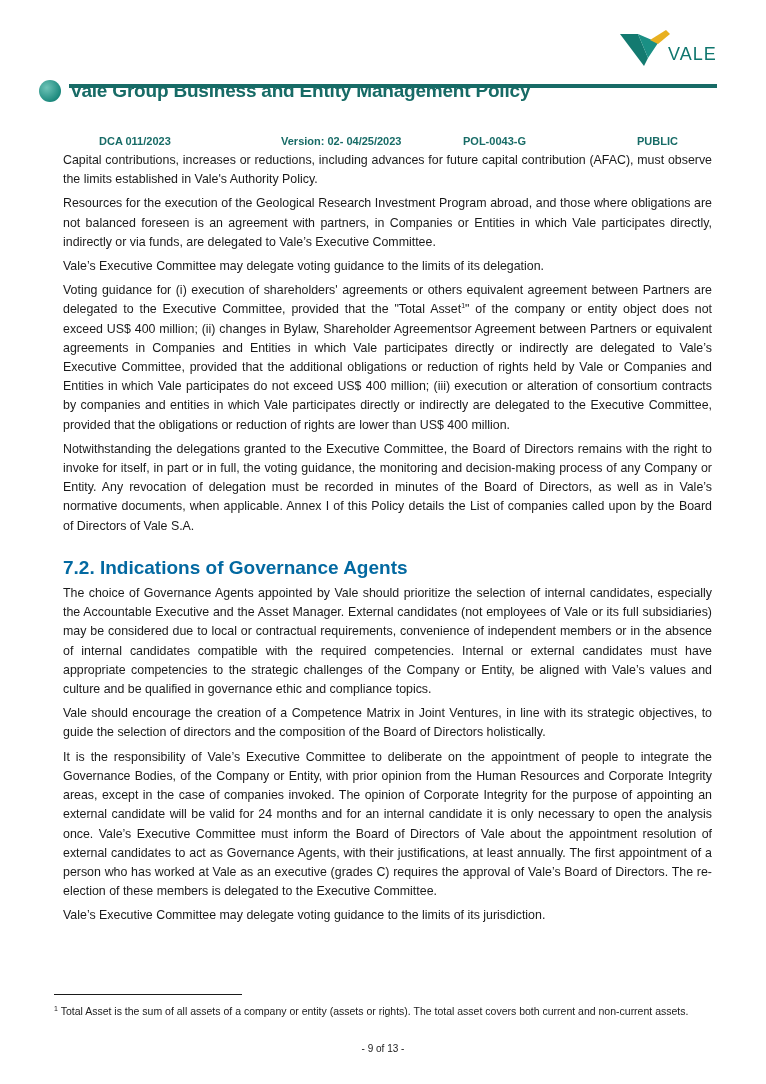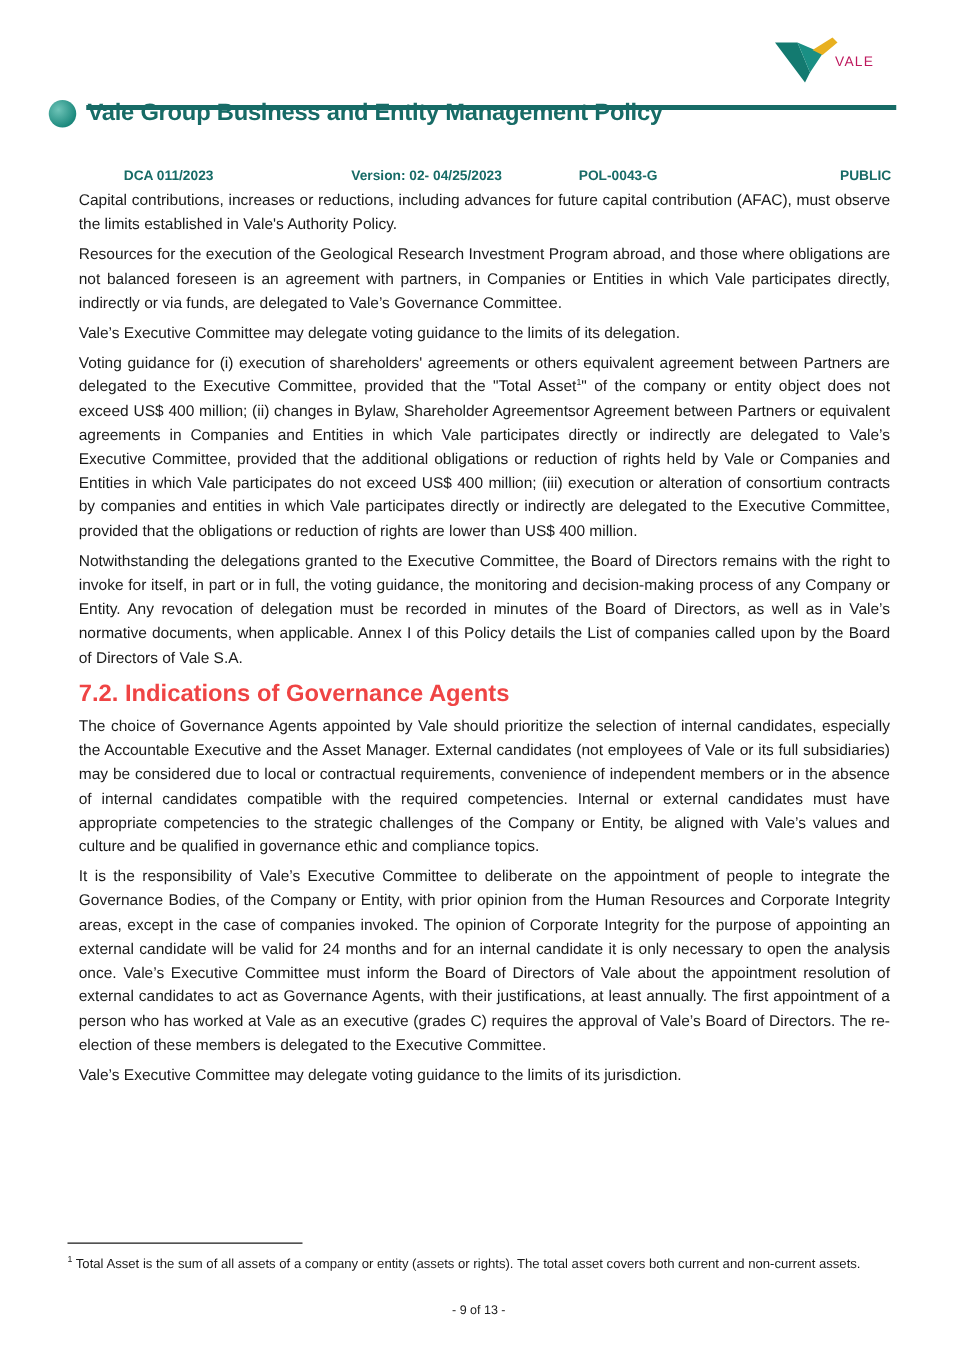--- a/index.html
+++ b/index.html
@@ -1,28 +1,28 @@
 <!DOCTYPE html>
 <html><head>
 <meta charset="utf-8">
 <style>
   html, body { margin: 0; padding: 0; background: #ffffff; }
   body { width: 766px; height: 1084px; position: relative; overflow: hidden;
          font-family: "Liberation Sans", sans-serif; color: #1a1a1a; }
   .header-title { position: absolute; left: 70px; top: 45px; font-size: 19px; font-weight: bold;
                   color: #176b66; letter-spacing: -0.2px; margin-top: 35px; }
   .logo { position: absolute; left: 620px; top: 28px; width: 100px; height: 40px; }
-  .logo-text { position: absolute; left: 668px; top: 44px; font-size: 11px; color: #be185d; letter-spacing: 1px; }
+  .logo-text { position: absolute; left: 668px; top: 44px; font-size: 18px; color: #0f766e; letter-spacing: 1px; }
   .globe { position: absolute; left: 39px; top: 80px; width: 22px; height: 22px; border-radius: 50%;
            background: radial-gradient(circle at 35% 35%, #6fc4b8, #1d8a7e 70%, #0f6a60); }
   .rule { position: absolute; left: 69px; top: 84px; width: 648px; height: 4px; background: #176b66; }
   .meta { position: absolute; top: 95px; font-size: 11px; font-weight: bold; color: #176b66; margin-top: 40px; }
   .content { position: absolute; left: 63px; top: 151px; width: 649px; font-size: 12.4px; line-height: 19.2px; }
   .content p { margin: 0 0 5px 0; text-align: justify; }
-  .section-heading { font-size: 19px; font-weight: bold; color: #ef4444; margin: 10px 0 7px 0; }
+  .section-heading { font-size: 19px; font-weight: bold; color: #0369a1; margin: 22px 0 7px 0; }
   sup { font-size: 7px; line-height: 0; }
   .fn-rule { position: absolute; left: 54px; top: 994px; width: 188px; height: 1px; background: #1a1a1a; }
   .footnote { position: absolute; left: 54px; top: 1003px; width: 660px; font-size: 10.5px; line-height: 16px; }
   .page-number { position: absolute; left: 0; width: 766px; top: 1043px; text-align: center; font-size: 10px; }
 </style>
 </head>
 <body>
 
 <div>
   <div class="header-title">Vale Group Business and Entity Management Policy</div>
@@ -30,32 +30,33 @@
     <polygon points="0,6 18,6 28,30 24,38" fill="#137a70"></polygon>
     <polygon points="18,6 28,30 40,12 32,12" fill="#1a8f84"></polygon>
     <polygon points="30,12 46,2 50,6 38,16" fill="#e8b020"></polygon>
   </svg>
   <div class="logo-text">VALE</div>
   <div class="globe"></div>
   <div class="rule"></div>
   <div class="meta" style="left:99px">DCA 011/2023</div>
   <div class="meta" style="left:281px">Version: 02- 04/25/2023</div>
   <div class="meta" style="left:463px">POL-0043-G</div>
-  <div class="meta" style="left:672px">PUBLIC</div>
+  <div class="meta" style="left:637px">PUBLIC</div>
 </div>
 
 <div class="content">
   <p>Capital contributions, increases or reductions, including advances for future capital contribution (AFAC), must observe the limits established in Vale's Authority Policy.</p>
-  <p>Resources for the execution of the Geological Research Investment Program abroad, and those where obligations are not balanced foreseen is an agreement with partners, in Companies or Entities in which Vale participates directly, indirectly or via funds, are delegated to Vale’s Governance Committee.</p>
+  <p>Resources for the execution of the Geological Research Investment Program abroad, and those where obligations are not balanced foreseen is an agreement with partners, in Companies or Entities in which Vale participates directly, indirectly or via funds, are delegated to Vale’s Executive Committee.</p>
   <p>Vale’s Executive Committee may delegate voting guidance to the limits of its delegation.</p>
   <p><span>Voting guidance for (i) execution of shareholders' agreements or others equivalent agreement between Partners are delegated to the Executive Committee, provided that the "Total Asset</span><sup>1</sup><span>" of the company or entity object does not exceed US$ 400 million; (ii) changes in Bylaw, Shareholder Agreementsor Agreement between Partners or equivalent agreements in Companies and Entities in which Vale participates directly or indirectly are delegated to Vale’s Executive Committee, provided that the additional obligations or reduction of rights held by Vale or Companies and Entities in which Vale participates do not exceed US$ 400 million; (iii) execution or alteration of consortium contracts by companies and entities in which Vale participates directly or indirectly are delegated to the Executive Committee, provided that the obligations or reduction of rights are lower than US$ 400 million.</span></p>
   <p>Notwithstanding the delegations granted to the Executive Committee, the Board of Directors remains with the right to invoke for itself, in part or in full, the voting guidance, the monitoring and decision-making process of any Company or Entity. Any revocation of delegation must be recorded in minutes of the Board of Directors, as well as in Vale’s normative documents, when applicable. Annex I of this Policy details the List of companies called upon by the Board of Directors of Vale S.A.</p>
 
   <div class="section-heading">7.2.  Indications of Governance Agents</div>
   <p>The choice of Governance Agents appointed by Vale should prioritize the selection of internal candidates, especially the Accountable Executive and the Asset Manager. External candidates (not employees of Vale or its full subsidiaries) may be considered due to local or contractual requirements, convenience of independent members or in the absence of internal candidates compatible with the required competencies. Internal or external candidates must have appropriate competencies to the strategic challenges of the Company or Entity, be aligned with Vale’s values and culture and be qualified in governance ethic and compliance topics.</p>
+  <p>Vale should encourage the creation of a Competence Matrix in Joint Ventures, in line with its strategic objectives, to guide the selection of directors and the composition of the Board of Directors holistically.</p>
   <p>It is the responsibility of Vale’s Executive Committee to deliberate on the appointment of people to integrate the Governance Bodies, of the Company or Entity, with prior opinion from the Human Resources and Corporate Integrity areas, except in the case of companies invoked. The opinion of Corporate Integrity for the purpose of appointing an external candidate will be valid for 24 months and for an internal candidate it is only necessary to open the analysis once. Vale’s Executive Committee must inform the Board of Directors of Vale about the appointment resolution of external candidates to act as Governance Agents, with their justifications, at least annually. The first appointment of a person who has worked at Vale as an executive (grades C) requires the approval of Vale’s Board of Directors. The re-election of these members is delegated to the Executive Committee.</p>
   <p>Vale’s Executive Committee may delegate voting guidance to the limits of its jurisdiction.</p>
 </div>
 
 <div class="fn-rule"></div>
 <div class="footnote"><sup>1</sup><span> Total Asset is the sum of all assets of a company or entity (assets or rights). The total asset covers both current and non-current assets.</span></div>
 
 <div class="page-number">- 9 of 13 -</div>
 
 </body></html>

